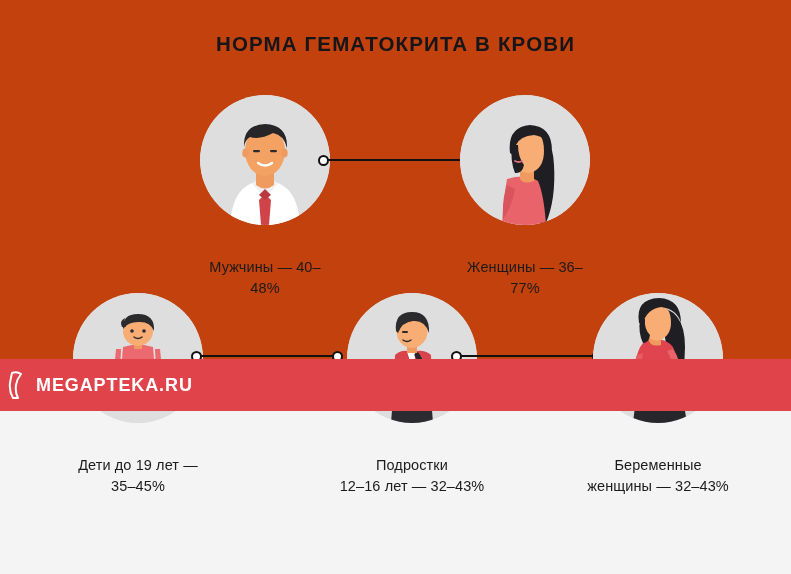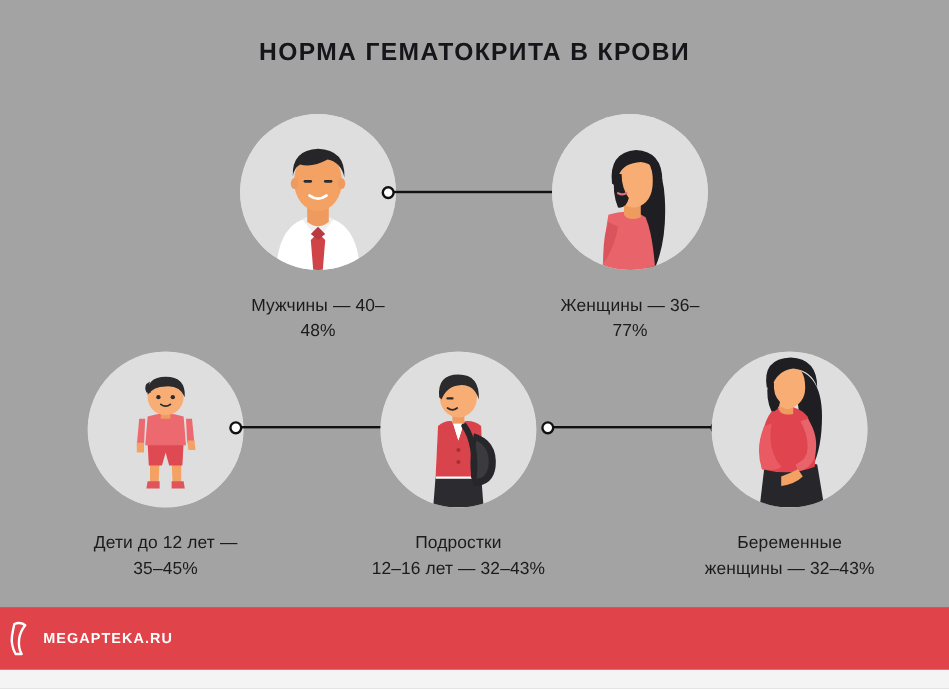--- a/index.html
+++ b/index.html
@@ -12,22 +12,22 @@
     height: 574px;
     background: #f4f4f4;
     font-family: "Liberation Sans", "DejaVu Sans", sans-serif;
     color: #1b1b1b;
     overflow: hidden;
     position: relative;
   }
   .infographic {
     position: relative;
     width: 791px;
-    height: 558px;
-    background: #a3a3a3;
+    height: 411px;
+    background: #c2410c;
   }
 
   
   .title {
     position: absolute;
     top: 32px;
     left: 0;
     width: 791px;
     text-align: center;
     font-size: 20.5px;
@@ -59,21 +59,21 @@
     width: 130px;
     height: 130px;
     border-radius: 50%;
     background: #dedede;
     overflow: hidden;
     margin: 0 auto;
   }
   .avatar svg { display: block; width: 130px; height: 130px; }
 
   .caption {
-    margin-top: 20px;
+    margin-top: 32px;
     font-size: 14.5px;
     line-height: 21px;
     color: #1b1b1b;
     white-space: pre-line;
     letter-spacing: 0.1px;
   }
   .caption.wide { width: 200px; margin-left: -35px; }
 
   
   .connector {
@@ -115,21 +115,21 @@
     margin-left: 6px;
   }
   .logo-mark {
     width: 22px;
     height: 30px;
     margin-right: 8px;
     flex: 0 0 auto;
   }
   .logo-text {
     color: #ffffff;
-    font-size: 12px;
+    font-size: 18px;
     font-weight: bold;
     letter-spacing: 0.9px;
   }
   .footer-question {
     color: #ffffff;
     font-size: 14.5px;
     font-weight: bold;
     margin-left: 40px;
     letter-spacing: 0.15px;
   }
@@ -233,31 +233,31 @@
 
           <path d="M50 36 Q49 21 65 21 Q82 21 81 38 Q77 28 65 29 Q55 29 50 36 Z" fill="#2b2a2d"></path>
           <path d="M49 34 Q46 28 52 25 Q50 31 53 34 Z" fill="#2b2a2d"></path>
 
           <circle cx="59" cy="38" r="1.8" fill="#2b2a2d"></circle>
           <circle cx="71" cy="38" r="1.8" fill="#2b2a2d"></circle>
 
           <path d="M61 44 Q65 47 69 44" stroke="#2b2a2d" stroke-width="1.5" fill="none" stroke-linecap="round"></path>
         </svg>
       </div>
-      <div class="caption wide">Дети до 12 лет —
+      <div class="caption wide">Дети до 19 лет —
 35–45%</div>
     </div>
 
     <div class="connector" style="left:191px; top:56px; width:152px;">
       <span class="dot"></span>
       <span class="line"></span>
       <span class="dot"></span>
     </div>
 
-    <div class="node" style="left:317px;">
+    <div class="node" style="left:347px;">
       <div class="avatar">
         <svg viewBox="0 0 130 130" xmlns="http://www.w3.org/2000/svg">
           <circle cx="65" cy="65" r="65" fill="#dedede"></circle>
 
           <path d="M46 104 L84 104 L86 130 L44 130 Z" fill="#2c2b30"></path>
 
           <path d="M48 62 Q65 55 84 62 L88 106 L46 106 Z" fill="#ffffff"></path>
 
           <path d="M48 62 Q54 57 60 58 L65 74 L70 58 Q78 57 84 62 L86 104 L46 104 Z" fill="#d9434c"></path>
           <path d="M60 58 L65 74 L70 58 L66 56 L65 62 L64 56 Z" fill="#ffffff"></path>

